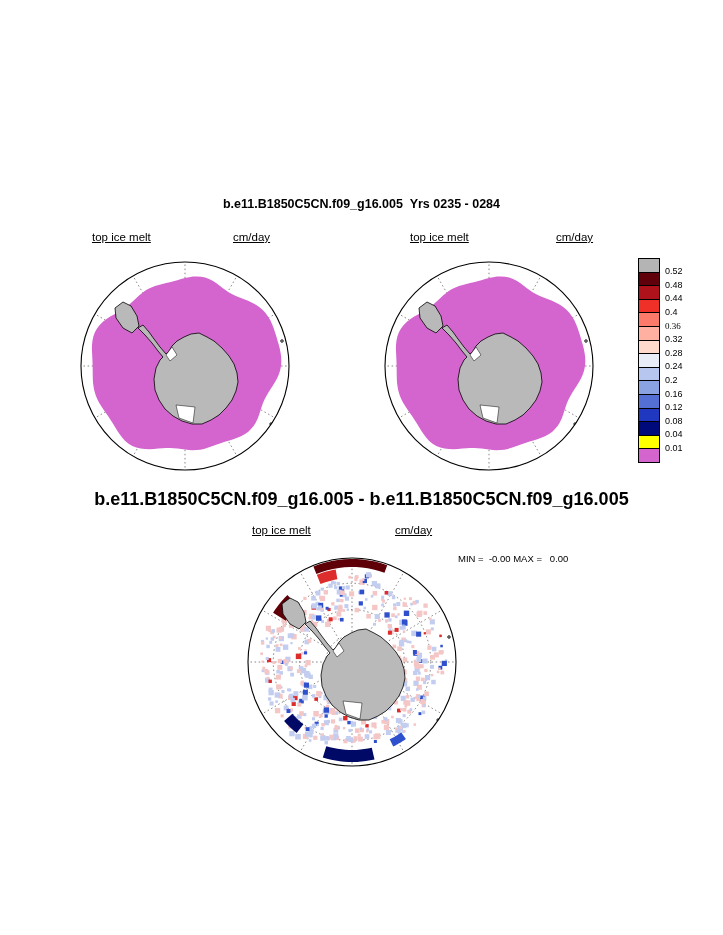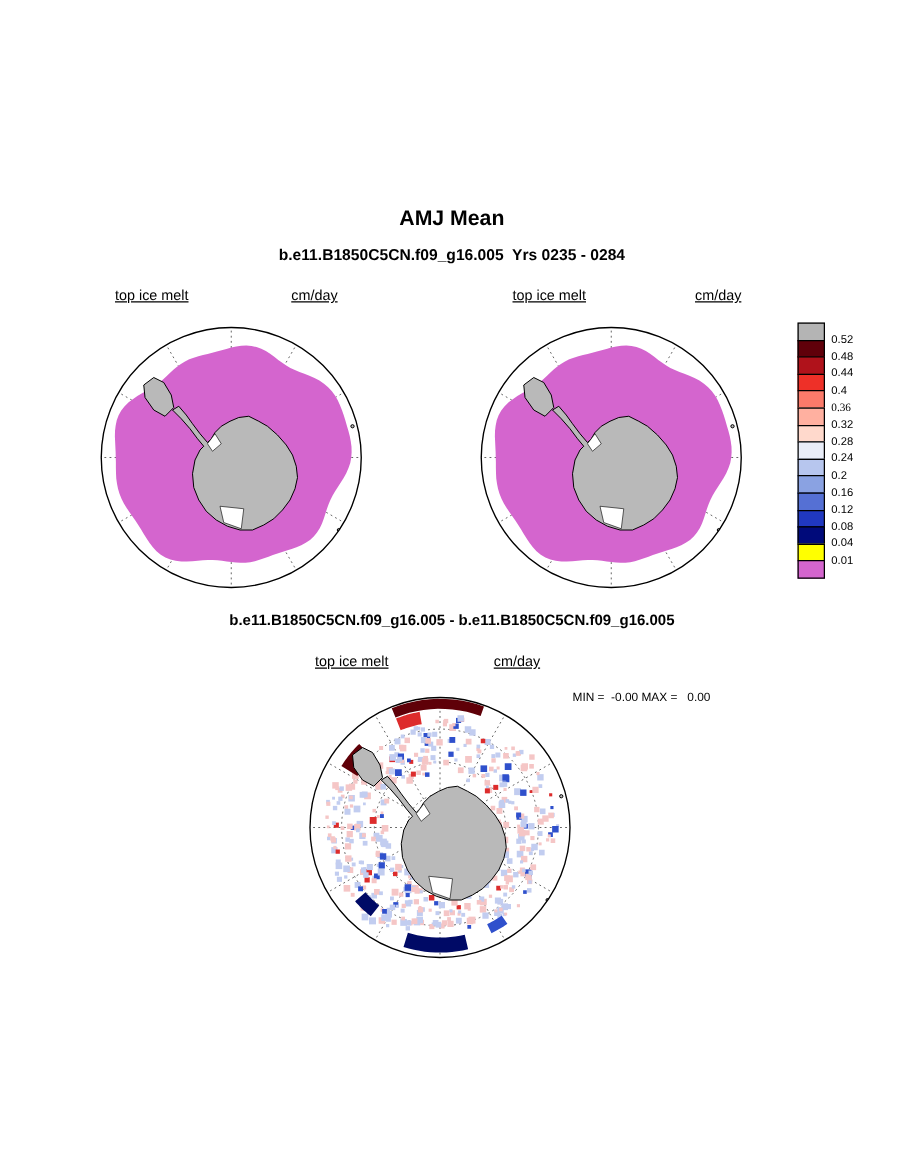--- a/index.html
+++ b/index.html
@@ -3,34 +3,33 @@
 <meta charset="utf-8">
 <style>
   html,body{margin:0;padding:0;background:#fff;}
   .page{position:relative;width:723px;height:935px;background:#ffffff;
         font-family:"Liberation Sans",sans-serif;color:#000;overflow:hidden;}
   .title{position:absolute;left:0;top:165px;width:723px;text-align:center;
          font-size:17px;font-weight:bold;}
   .cases{position:absolute;left:0;top:197px;width:723px;display:flex;
          justify-content:center;gap:6px;font-size:12.5px;font-weight:bold;white-space:pre;}
   .diffcase{position:absolute;left:0;top:489px;width:723px;text-align:center;
-            font-size:12px;font-weight:bold;}
+            font-size:18px;font-weight:bold;}
   .maplabel{position:absolute;font-size:11.5px;text-decoration:underline;}
   .minmax{position:absolute;left:458px;top:553px;font-size:9.5px;white-space:pre;}
   svg.map{position:absolute;}
   .cbar{position:absolute;}
   .cbar .cbox{position:absolute;left:0;box-sizing:border-box;border:1px solid #000;}
   .cbar .clabel{position:absolute;font-size:9px;white-space:nowrap;}
 </style>
 </head>
 <body>
 
 <div class="page">
 
-  <div class="title">AMJ Mean</div>
 
   <div class="cases">
     <span>b.e11.B1850C5CN.f09_g16.005  Yrs 0235 - 0284</span>
   </div>
 
   <span class="maplabel" style="left:92px;top:231px;">top ice melt</span>
   <span class="maplabel" style="left:233px;top:231px;">cm/day</span>
   <span class="maplabel" style="left:410px;top:231px;">top ice melt</span>
   <span class="maplabel" style="left:556px;top:231px;">cm/day</span>
 

